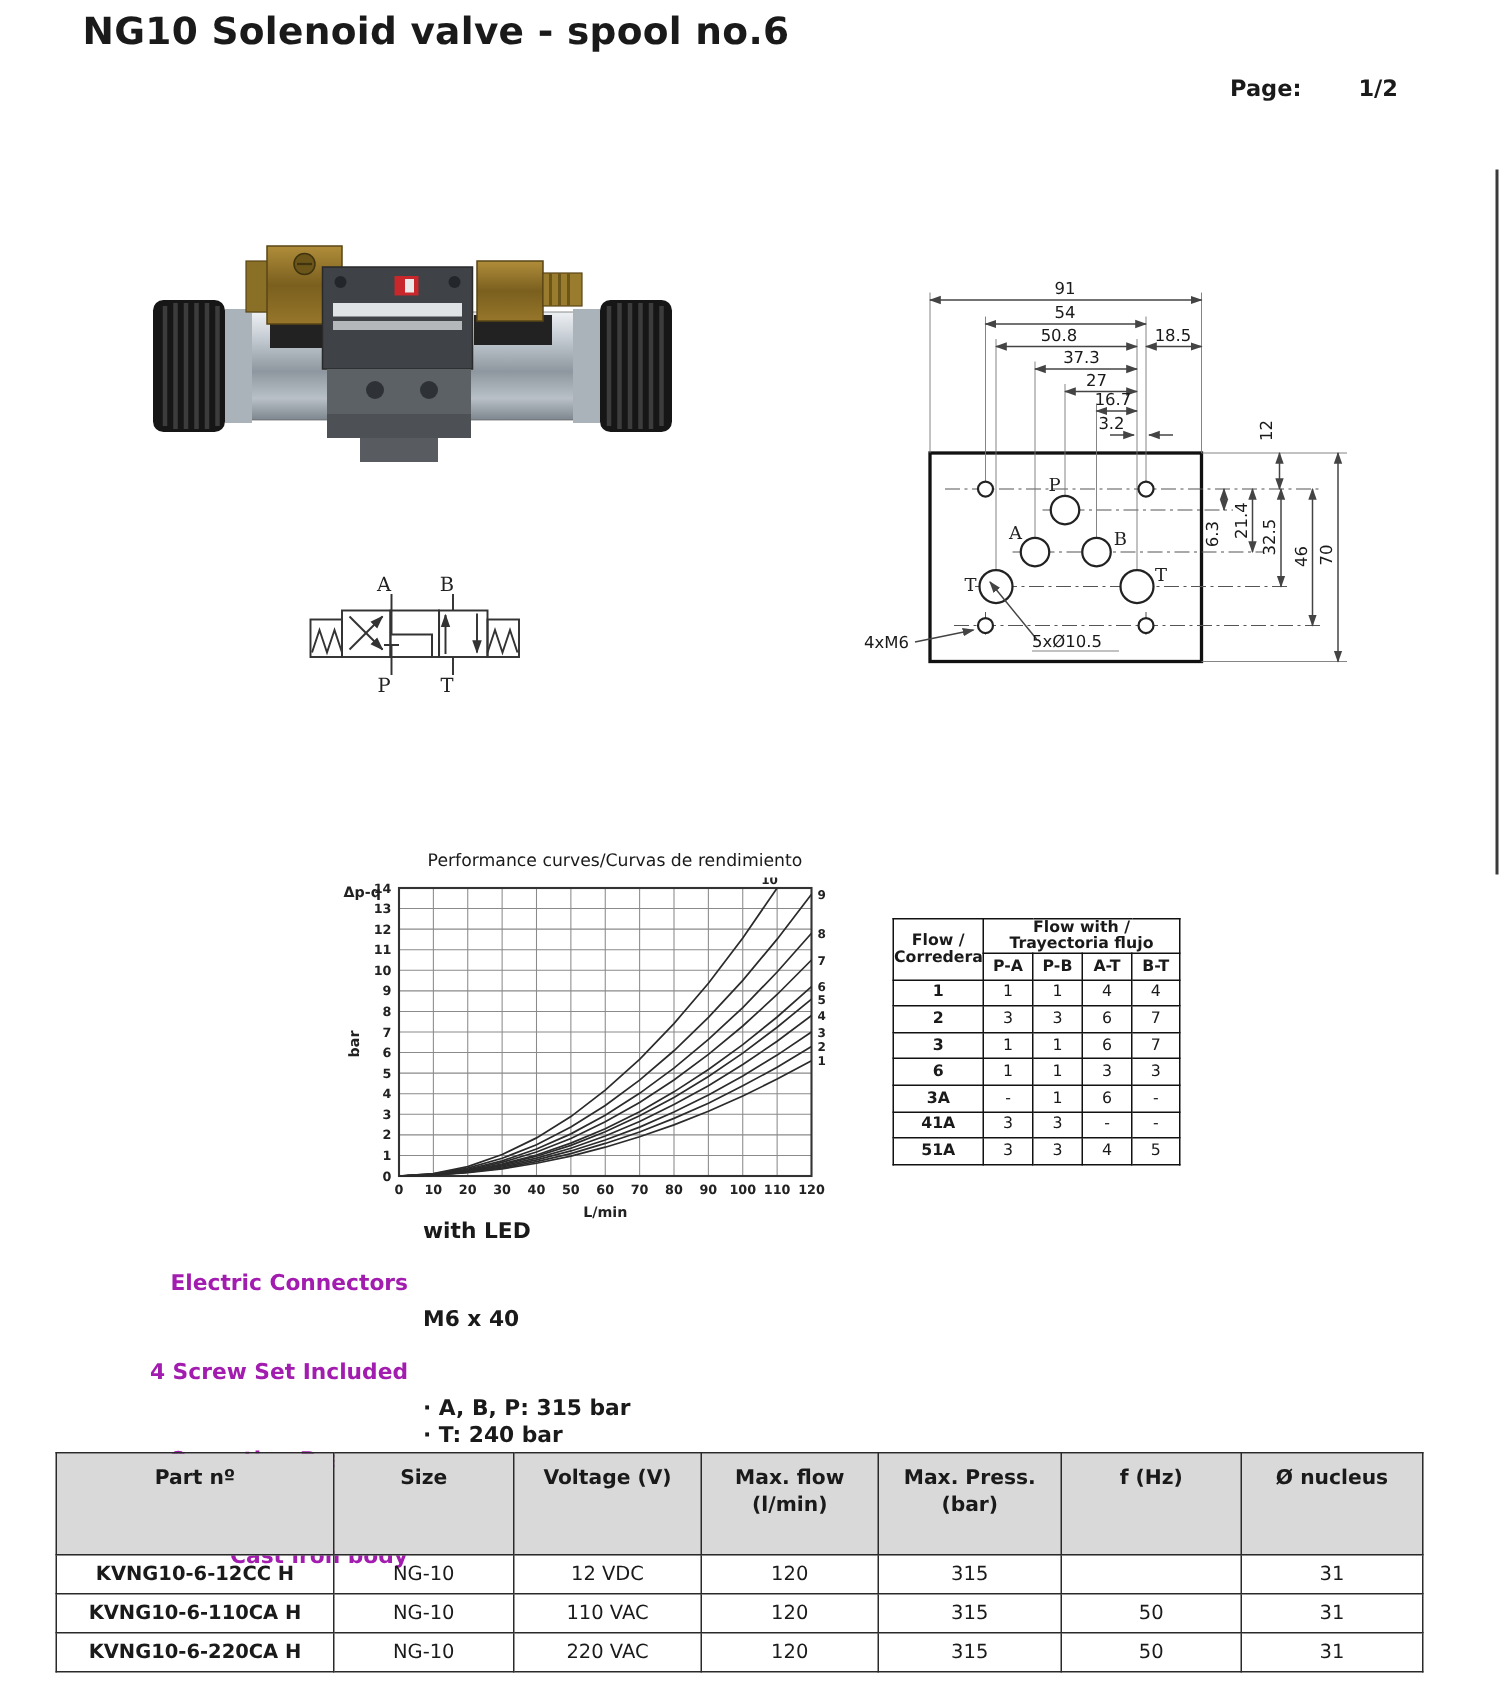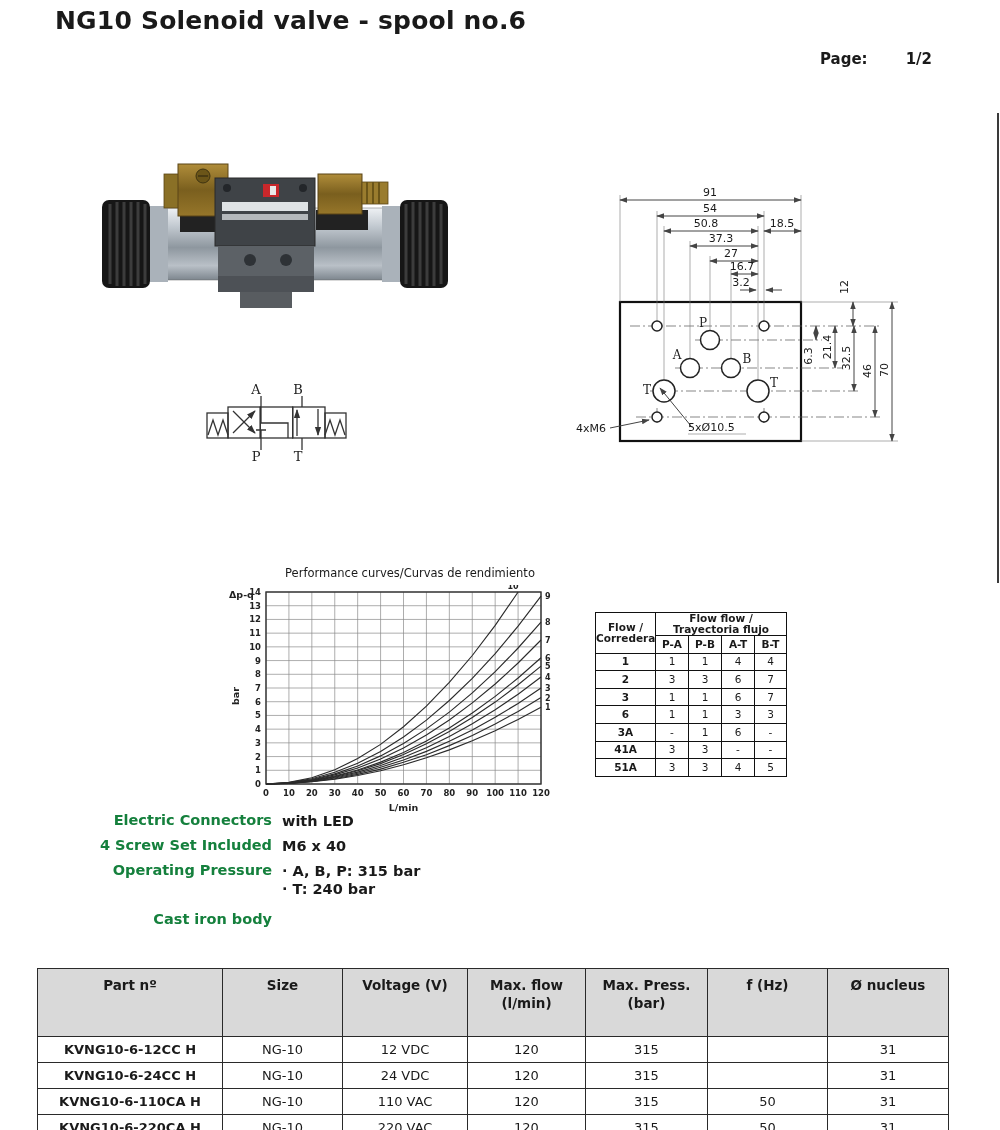--- a/index.html
+++ b/index.html
@@ -22,21 +22,21 @@
   .spool{left:595px;top:612px;width:191px;font-size:10.5px;text-align:center;table-layout:fixed;}
   .spool th,.spool td{border:1.2px solid #111;padding:0;height:16.6px;line-height:1.05;}
   .spool th{font-weight:bold;}
   .spool td{font-weight:600;}
   .spool td.val{font-weight:500;}
   
   .specs{left:60px;top:812px;width:440px;font-size:14.5px;}
   .spec-row{display:flex;margin-top:7px;}
   .spec-row:first-child{margin-top:0;}
   .spec-row.last{margin-top:12px;}
-  .spec-label{width:212px;text-align:right;font-weight:bold;color:#15803d;}
+  .spec-label{width:212px;text-align:right;font-weight:bold;color:#a21caf;margin-top:36px;}
   .spec-val{margin-left:10px;line-height:1.25;font-weight:bold;}
   
   .parts{left:37px;top:968px;width:911px;font-size:13px;text-align:center;table-layout:fixed;}
   .parts th,.parts td{border:1.6px solid #2a2a2a;}
   .parts th{background:#d9d9d9;height:59px;vertical-align:top;padding-top:7px;font-size:13.5px;line-height:1.35;}
   .parts td{height:23px;}
   .parts td.part{font-weight:bold;}
   
   .plate{fill:none;stroke:#111;stroke-width:2.2;}
   .hole{fill:#fff;stroke:#222;stroke-width:1.5;}
@@ -345,21 +345,21 @@
       <col style="width:33px">
       <col style="width:33px">
       <col style="width:32px">
     </colgroup>
   <tbody>
       <tr>
     <th rowspan="2">
       <div>Flow /</div>
       <div>Corredera</div>
     </th>
-    <th colspan="4">Flow flow / Trayectoria flujo</th>
+    <th colspan="4">Flow with / Trayectoria flujo</th>
   </tr>
   <tr>
     <th>P-A</th>
     <th>P-B</th>
     <th>A-T</th>
     <th>B-T</th>
   </tr>
   <tr>
         <td>1</td>
         <td class="val">1</td>
@@ -478,29 +478,20 @@
   <tr>
     <td class="part">KVNG10-6-12CC H</td>
     <td>NG-10</td>
     <td>12 VDC</td>
     <td>120</td>
     <td>315</td>
     <td></td>
     <td>31</td>
   </tr>
   <tr>
-    <td class="part">KVNG10-6-24CC H</td>
-    <td>NG-10</td>
-    <td>24 VDC</td>
-    <td>120</td>
-    <td>315</td>
-    <td></td>
-    <td>31</td>
-  </tr>
-  <tr>
     <td class="part">KVNG10-6-110CA H</td>
     <td>NG-10</td>
     <td>110 VAC</td>
     <td>120</td>
     <td>315</td>
     <td>50</td>
     <td>31</td>
   </tr>
   <tr>
     <td class="part">KVNG10-6-220CA H</td>

